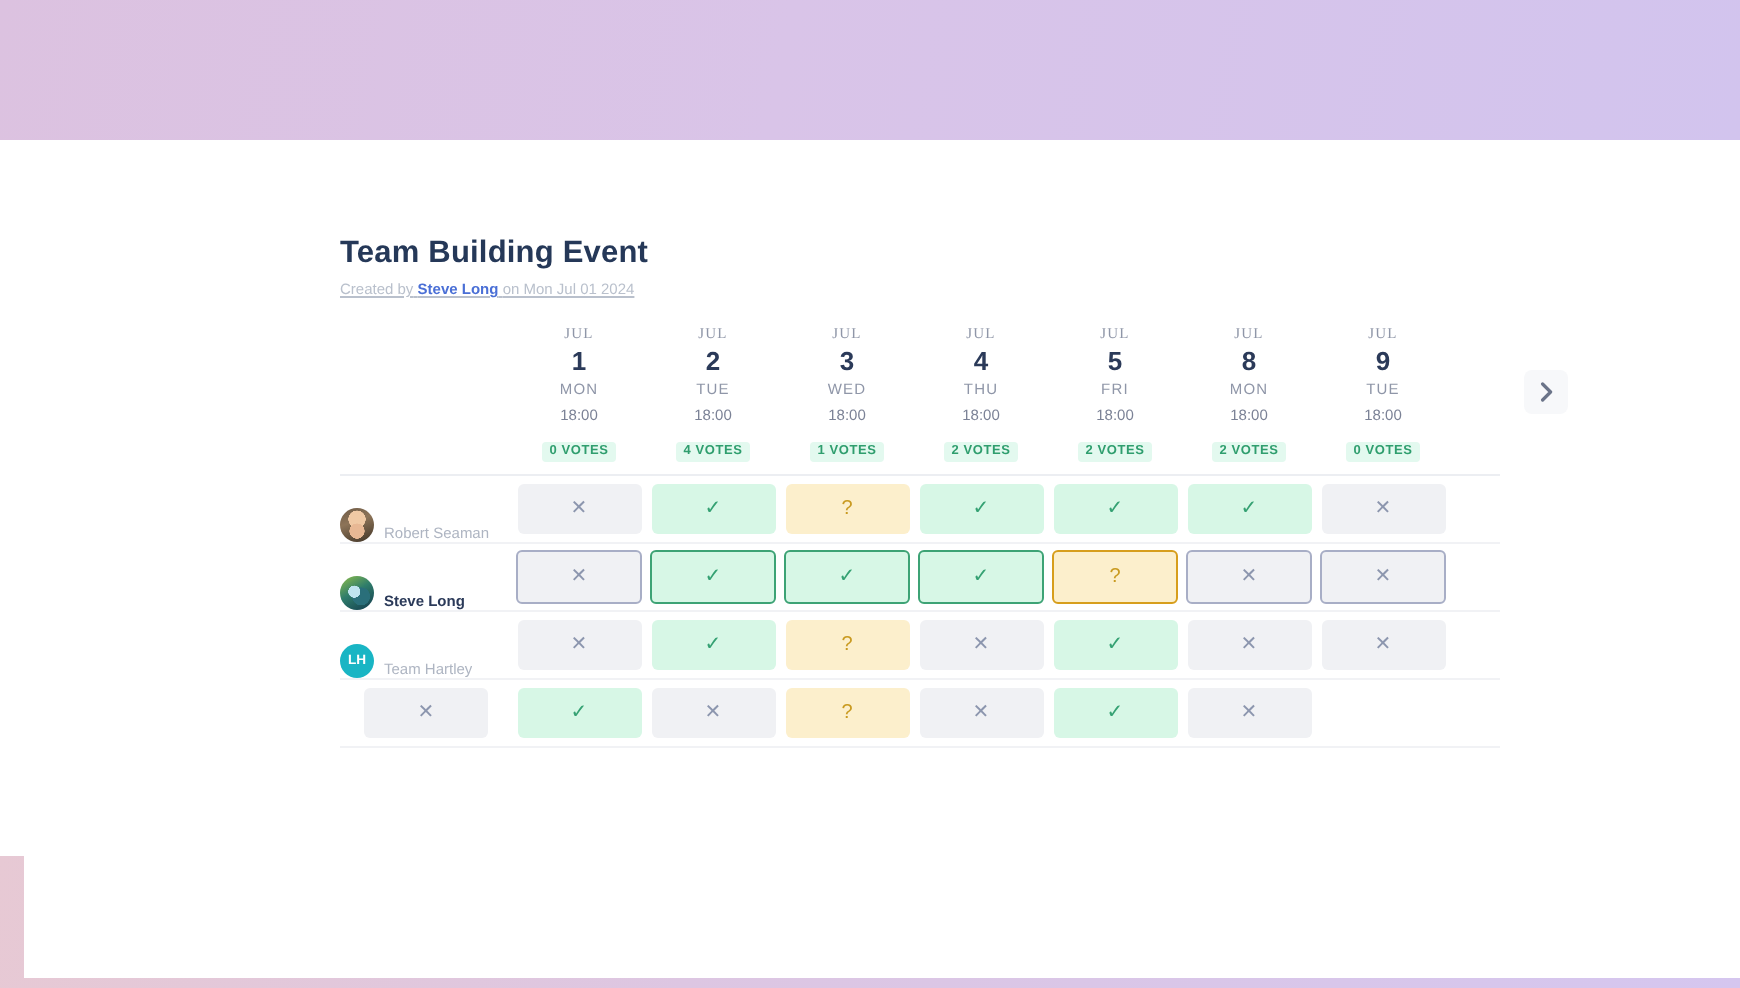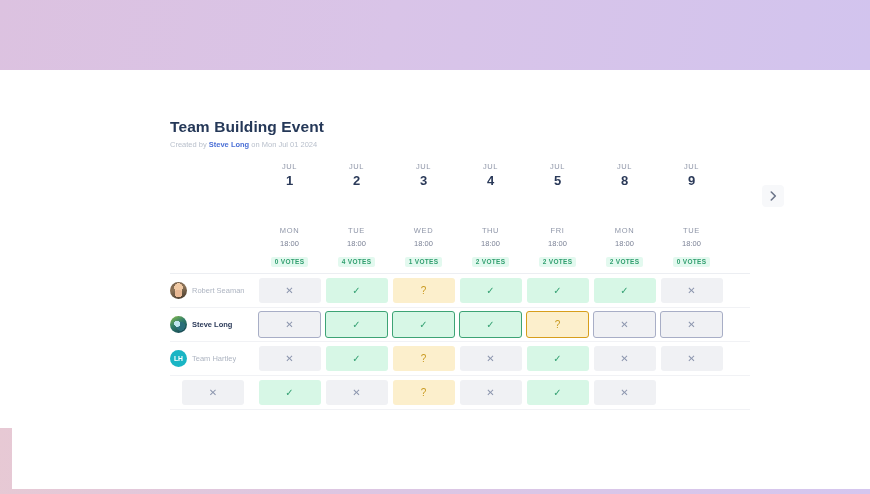--- a/index.html
+++ b/index.html
@@ -48,20 +48,21 @@
     font-weight: bold;
     color: #253858;
     letter-spacing: 0.1px;
     margin: 0 0 4px 0;
   }
   .subtitle {
     font-size: 7.5px;
     color: #b9c0cc;
     margin: 0 0 12px 0;
     white-space: nowrap;
+    text-decoration: underline;
   }
   .subtitle .author {
     color: #4a6fd6;
     font-weight: bold;
   }
 
   
   .sched {
     position: relative;
     width: 580px;
@@ -74,33 +75,33 @@
   .hdr-spacer { }
   .daycol {
     text-align: center;
     padding-bottom: 5px;
   }
   .d-mon {
     font-size: 7.5px;
     color: #8f96a8;
     letter-spacing: 0.6px;
     line-height: 12px;
+    font-family: Liberation Serif, serif;
   }
   .d-num {
     font-size: 13px;
     font-weight: bold;
     color: #2b3a59;
     line-height: 15px;
   }
   .d-dow {
     font-size: 7.5px;
     color: #8f96a8;
     letter-spacing: 0.6px;
     line-height: 13px;
-    margin-top: 36px;
   }
   .d-time {
     font-size: 7.5px;
     color: #7b8296;
     line-height: 13px;
   }
   .votes {
     display: inline-block;
     font-size: 6.5px;
     font-weight: bold;
@@ -117,21 +118,21 @@
     width: 580px;
     margin: 0;
   }
   .rowline {
     height: 1px;
     background: #f1f2f5;
     width: 580px;
   }
   .person {
     display: flex;
-    align-items: center;
+    align-items: flex-end;
     gap: 5px;
     height: 33px;
     padding-right: 4px;
     box-sizing: border-box;
   }
   .avatar {
     width: 17px;
     height: 17px;
     border-radius: 50%;
     flex: 0 0 17px;

